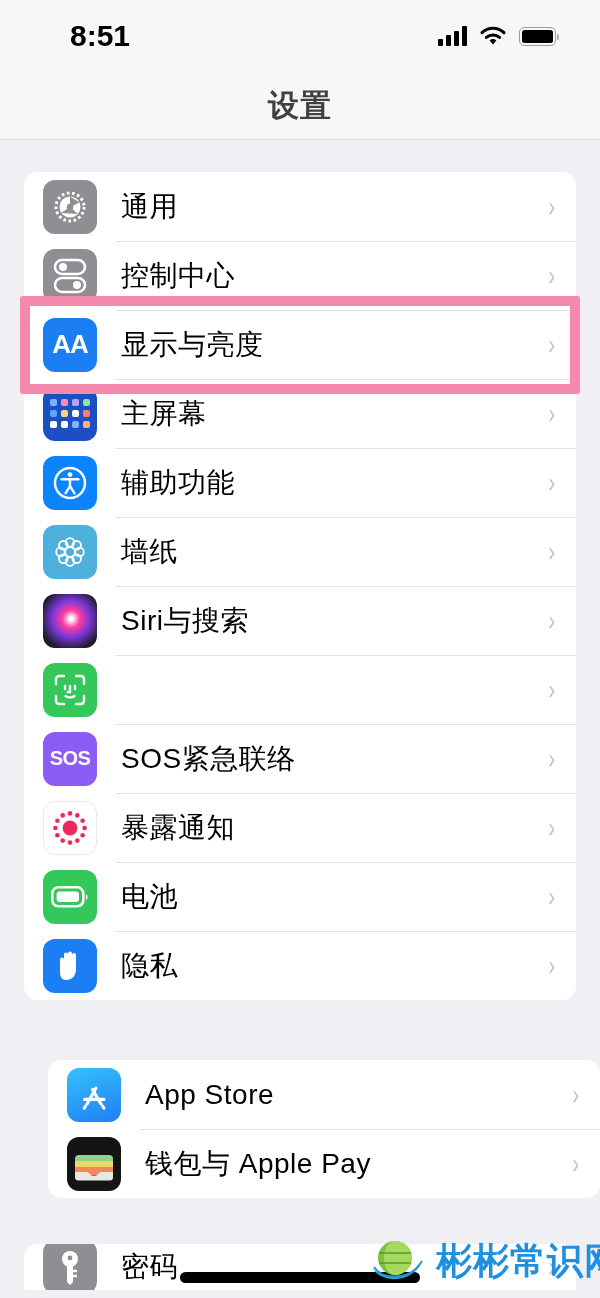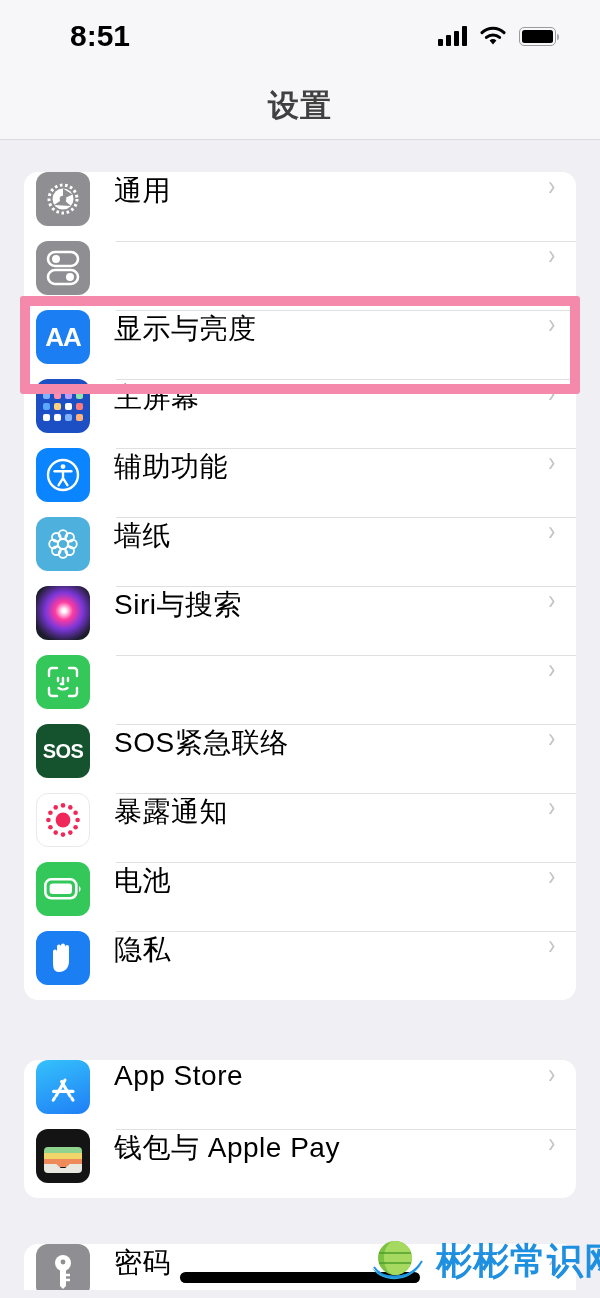--- a/index.html
+++ b/index.html
@@ -56,28 +56,28 @@
     border-bottom: 1px solid #dcdce0;
   }
   .nav-title { font-size: 31px; font-weight: 700; color: #404040; letter-spacing: 1px; }
 
   
   .group {
     position: absolute; left: 24px; width: 552px;
     background: #fff; border-radius: 14px; overflow: hidden;
   }
   #group1 { top: 172px; }
-  #group2 { top: 1060px; }
+  #group2 { top: 1060px; margin-left: 24px; }
   #group3 { top: 1244px; border-radius: 14px 14px 0 0; }
 
   .row {
     position: relative;
     height: 69px;
-    display: flex; 
-    padding-left: 12px; padding-right: 20px;
+    display: flex; align-items: center;
+    padding-left: 19px; padding-right: 20px;
   }
   #group3 .row { height: 46px; }
   .row + .row::before {
     content: ''; position: absolute; left: 92px; right: 0; top: 0;
     height: 1px; background: #e0e0e3;
   }
   .icon {
     width: 54px; height: 54px; border-radius: 12px;
     flex: 0 0 54px;
     display: flex; align-items: center; justify-content: center;
@@ -97,21 +97,21 @@
 
   
   .ic-gear { background: #8e8e93; }
   .ic-control { background: #8e8e93; }
   .ic-display { background: #1b7ef2; }
   .ic-home { background: #1c4fc4; }
   .ic-access { background: #0a84ff; }
   .ic-wallpaper { background: #4eb1dd; }
   .ic-siri { background: radial-gradient(circle at 52% 46%, #ffffff 4%, #ff3ba0 22%, #7b37d8 46%, #1c1c2b 78%), #14141f; }
   .ic-faceid { background: #34c759; }
-  .ic-sos { background: #14532d; }
+  .ic-sos { background: #8b5cf6; }
   .ic-exposure { background: #ffffff; border: 1px solid #eaeaec; }
   .ic-battery { background: #34c759; }
   .ic-privacy { background: #1b7ef2; }
   .ic-appstore { background: linear-gradient(160deg, #35c2fb 0%, #1f7ef6 100%); }
   .ic-wallet { background: #141414; }
   .ic-key { background: #8e8e93; }
 
   .aa {
     color: #fff; font-size: 26px; font-weight: 700;
     letter-spacing: -1px; font-family: "Liberation Sans", sans-serif;
@@ -205,20 +205,21 @@
 
     <div class="row">
       <div class="icon ic-control">
         <svg width="34" height="36" viewBox="0 0 34 36">
           <rect x="2" y="2" width="30" height="14" rx="7" fill="none" stroke="#fff" stroke-width="2.6"></rect>
           <circle cx="10" cy="9" r="4" fill="#fff"></circle>
           <rect x="2" y="20" width="30" height="14" rx="7" fill="none" stroke="#fff" stroke-width="2.6"></rect>
           <circle cx="24" cy="27" r="4" fill="#fff"></circle>
         </svg>
       </div>
+      <div class="label">控制中心</div>
       <div class="chev">›</div>
     </div>
 
     <div class="row">
       <div class="icon ic-display">
         <span class="aa">AA</span>
       </div>
       <div class="label">显示与亮度</div>
       <div class="chev">›</div>
     </div>

